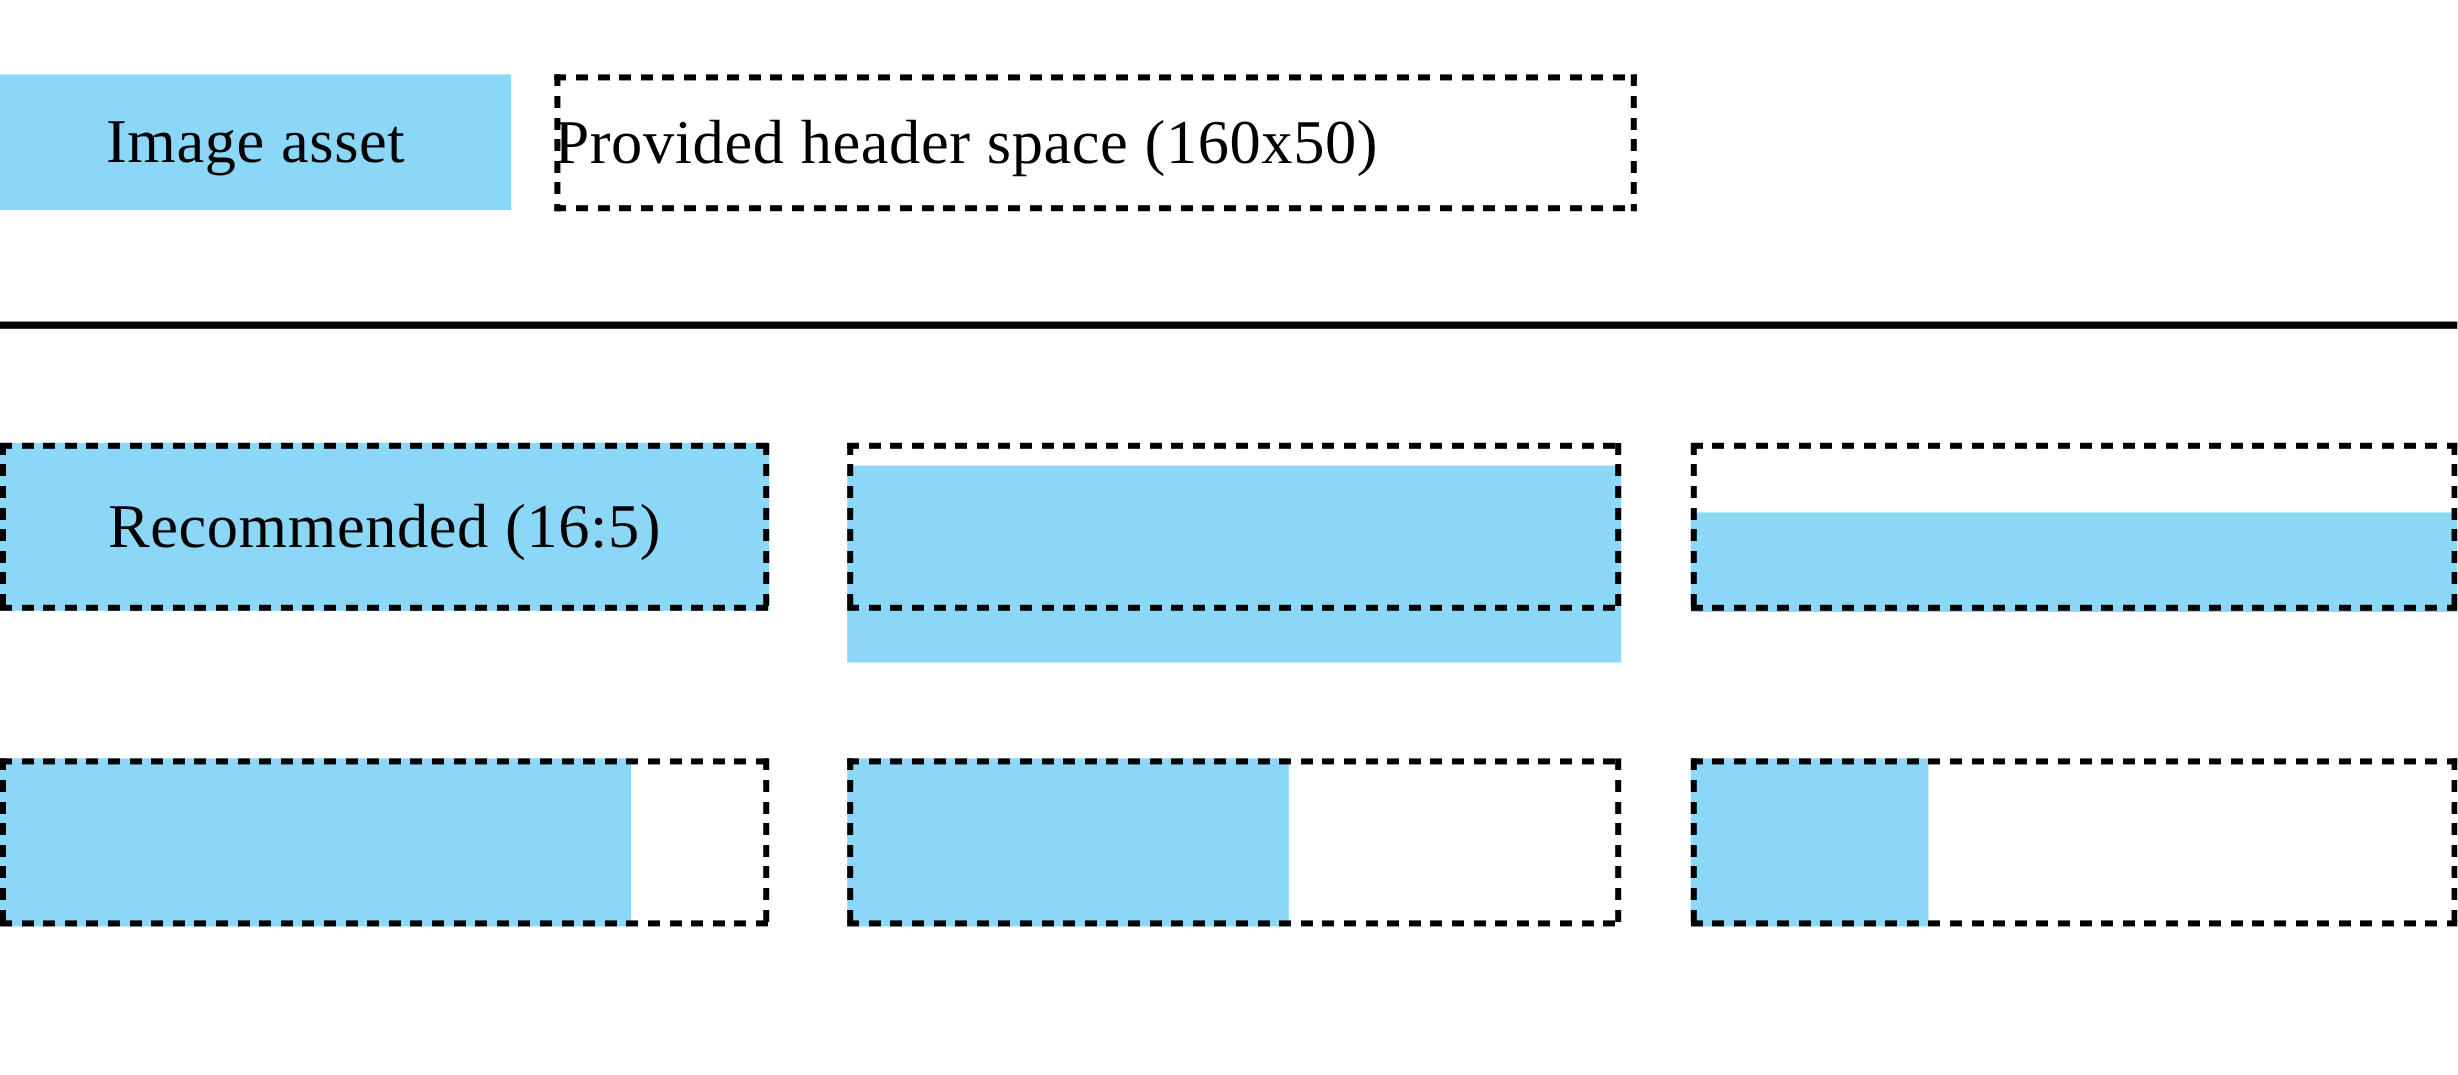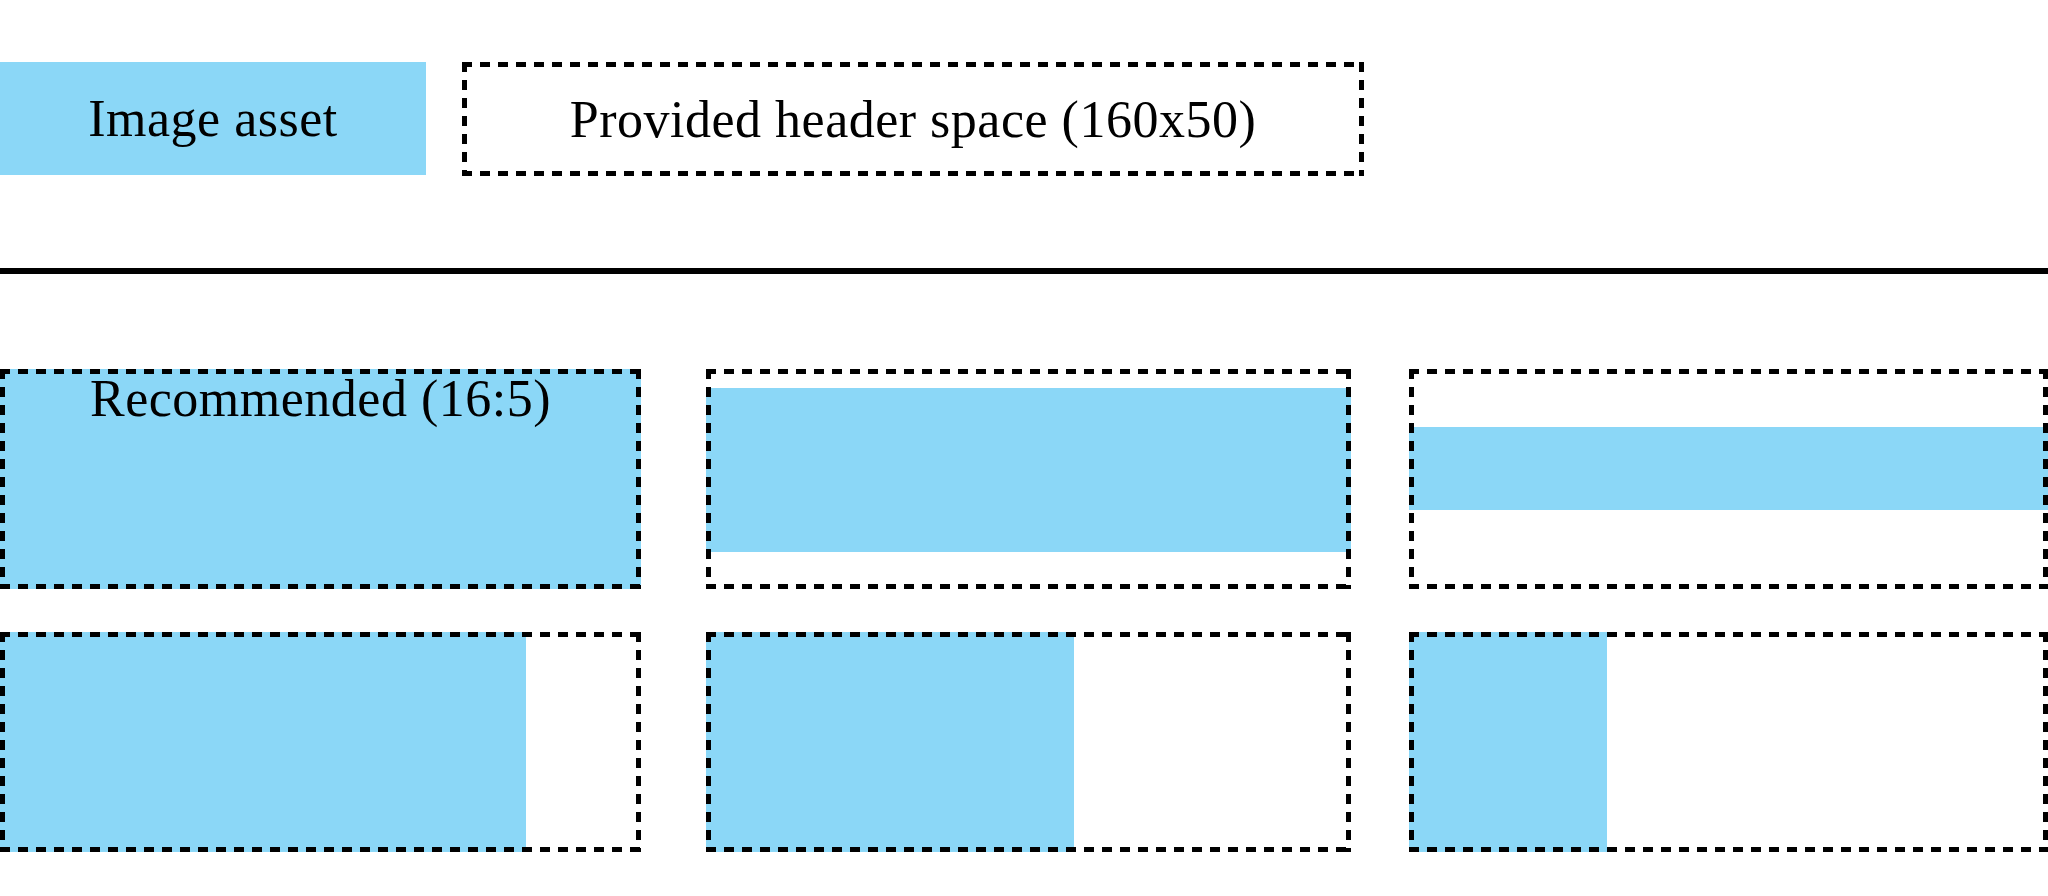--- a/index.html
+++ b/index.html
@@ -20,39 +20,39 @@
     position:relative;
     font-family:Liberation Serif, serif;
   }
   
   .legend-swatch{
     position:absolute;left:0;top:62px;width:426px;height:113px;
     display:flex;align-items:center;justify-content:center;
   }
   .legend-dashed{
     position:absolute;left:462px;top:62px;width:902px;height:114px;
-    display:flex;align-items:center;justify-content:center;
+    display:flex;align-items:center;justify-content:flex-start;
     background:#fff;
   }
   
   .dash-border{
     position:absolute;inset:0;z-index:3;pointer-events:none;
     background:
       repeating-linear-gradient(90deg,#000 0 10px,transparent 10px 18px) left top    /100% 5px no-repeat,
       repeating-linear-gradient(90deg,#000 0 10px,transparent 10px 18px) left bottom /100% 5px no-repeat,
       repeating-linear-gradient(180deg,#000 0 10px,transparent 10px 18px) left top   /5px 100% no-repeat,
       repeating-linear-gradient(180deg,#000 0 10px,transparent 10px 18px) right top  /5px 100% no-repeat;
   }
   .divider{
     position:absolute;left:0;top:268px;width:2048px;height:6px;background:#000;
   }
   
   .cell{
-    position:absolute;height:220px;
-    display:flex;align-items:flex-start;justify-content:center;
+    position:absolute;height:140px;
+    display:flex;align-items:center;justify-content:center;
   }
   .r1{top:369px}
   .r2{top:632px}
   .c1{left:0;width:641px}
   .c2{left:706px;width:645px}
   .c3{left:1409px;width:639px}
   .fill{position:absolute;z-index:1;}
   .fill-full{inset:0;}
   .fill-wide{left:0;right:0;top:19px;height:164px;}    
   .fill-strip{left:0;right:0;top:58px;height:83px;}    

